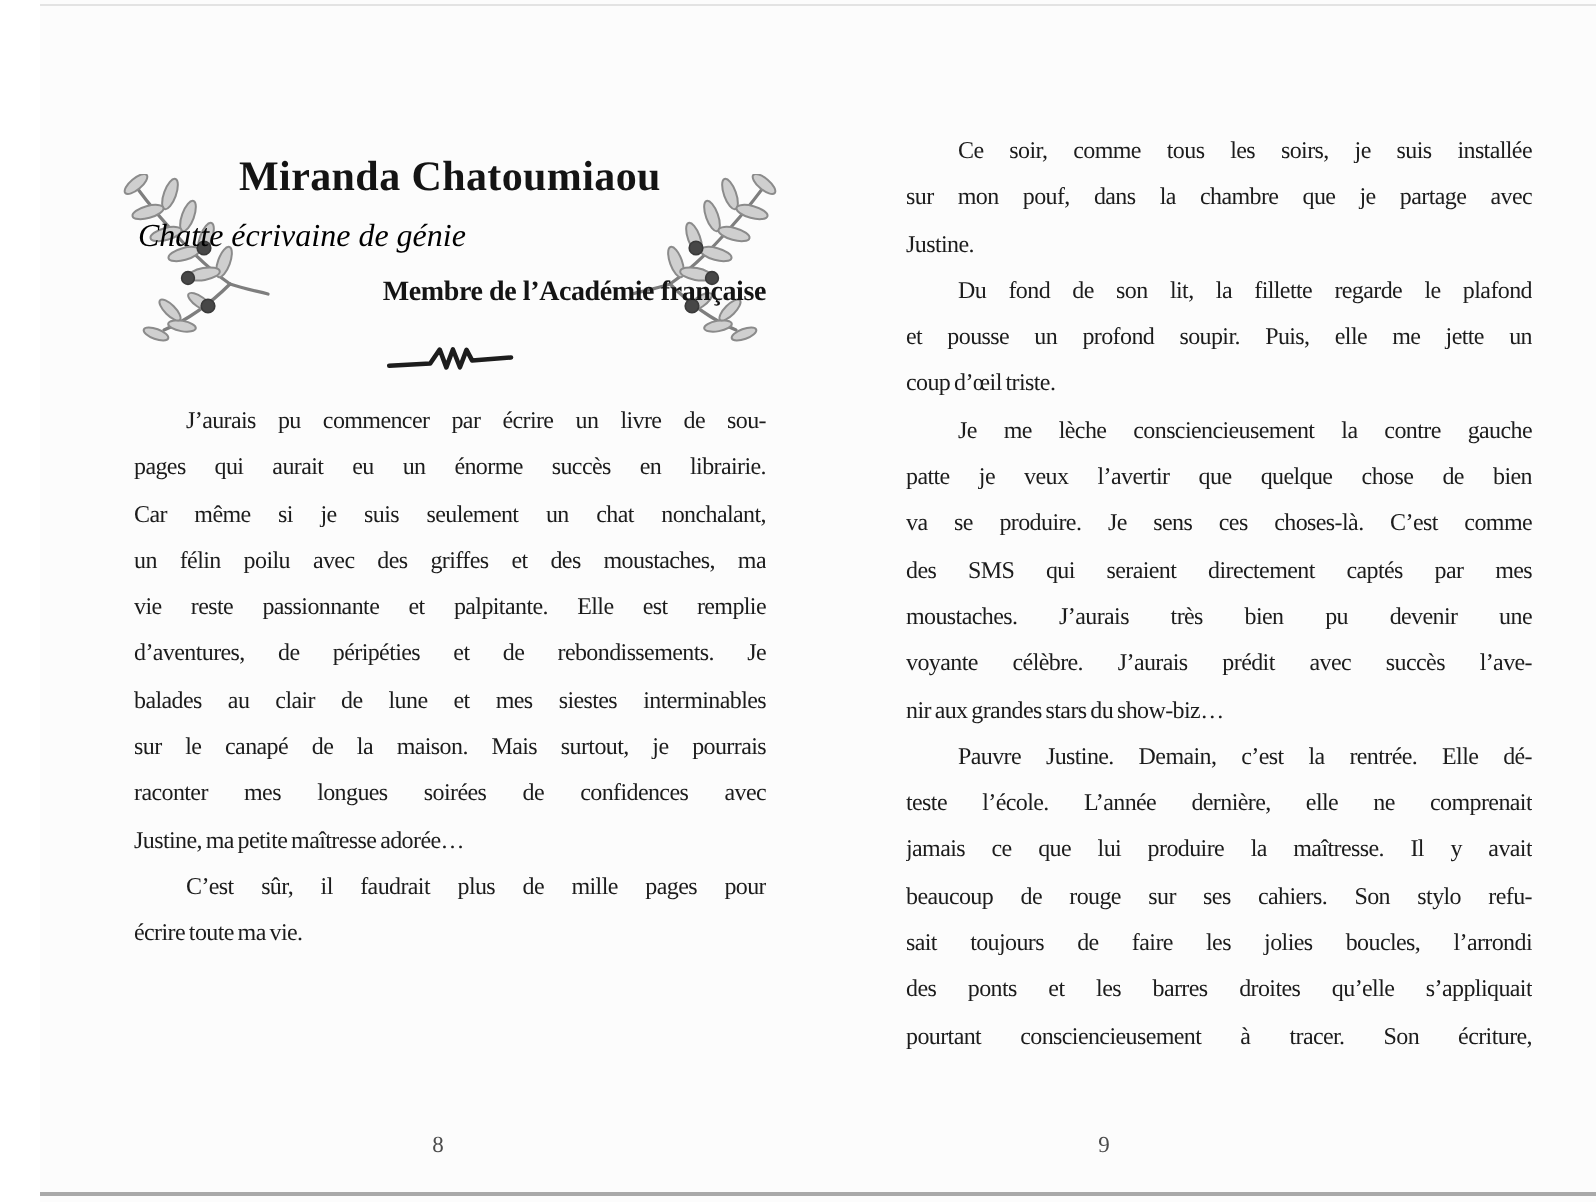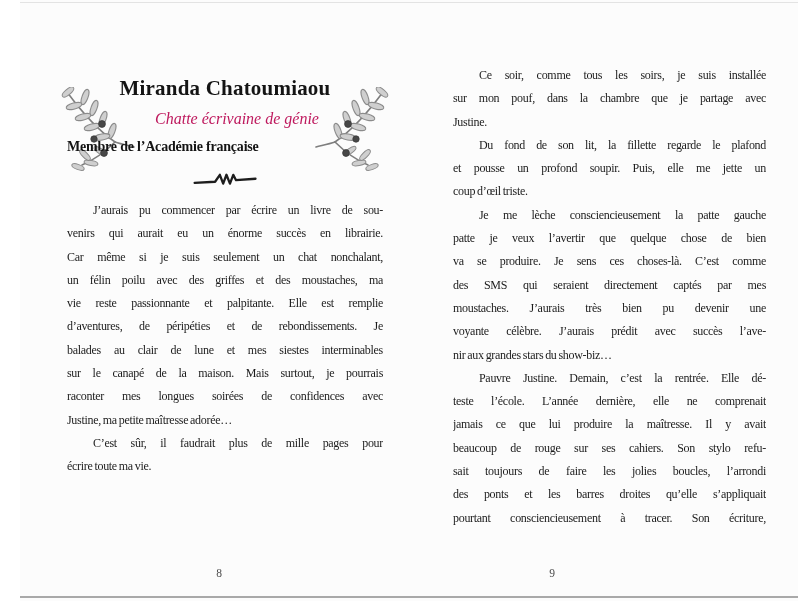--- a/index.html
+++ b/index.html
@@ -10,25 +10,25 @@
   }
   .rule-top    { position:absolute; top:2px; left:0; width:798px; height:1px; background:#e3e3e3; }
   .rule-bottom { position:absolute; top:596px; left:0; width:798px; height:2px; background:#a9a9a9; }
 
   
   .hdr-author {
     position:absolute; left:47px; top:76px; width:316px; text-align:center;
     font-size:21px; font-weight:bold; letter-spacing:0.2px; color:#141414;
   }
   .hdr-role {
-    position:absolute; left:59px; top:110px; width:316px; text-align:center;
-    font-style:italic; font-size:16px; color:#be185d;
+    position:absolute; left:49px; top:110px; width:316px; text-align:left;
+    font-style:italic; font-size:16px; color:#000000;
   }
   .hdr-affiliation {
-    position:absolute; left:47px; top:139px; width:316px; text-align:left;
+    position:absolute; left:47px; top:139px; width:316px; text-align:right;
     font-weight:bold; font-size:14px; letter-spacing:-0.2px; color:#141414;
   }
   .ornament { position:absolute; width:78px; height:88px; }
   #orn-left  { left:38px;  top:87px; }
   #orn-right { left:294px; top:87px; transform:scaleX(-1); }
   .divider { position:absolute; left:173px; top:171px; width:64px; height:16px; transform:rotate(-2deg); }
 
   
   .page-body {
     position:absolute;
@@ -117,21 +117,21 @@
   <div class="hdr-role">Chatte écrivaine de génie</div>
   <div class="hdr-affiliation">Membre de l’Académie française</div>
 
   <svg class="divider" viewBox="0 0 64 16" aria-hidden="true">
     <path d="M1.5 10.8 L22 10.4 L27 3.6 L30 12.6 L33.6 3.8 L36.8 12.8 L40.4 4.2 L43 9.6 L62.5 8.8" fill="none" stroke="#1d1d1d" stroke-width="2.3" stroke-linejoin="round" stroke-linecap="round"></path>
   </svg>
 
   <div id="left-body" class="page-body">
       <div class="para">
         <div class="line first">J’aurais pu commencer par écrire un livre de sou-</div>
-        <div class="line">venirs qui aurait eu un énorme succès en librairie.</div>
+        <div class="line">pages qui aurait eu un énorme succès en librairie.</div>
         <div class="line">Car même si je suis seulement un chat nonchalant,</div>
         <div class="line">un félin poilu avec des griffes et des moustaches, ma</div>
         <div class="line">vie reste passionnante et palpitante. Elle est remplie</div>
         <div class="line">d’aventures, de péripéties et de rebondissements. Je</div>
         <div class="line">balades au clair de lune et mes siestes interminables</div>
         <div class="line">sur le canapé de la maison. Mais surtout, je pourrais</div>
         <div class="line">raconter mes longues soirées de confidences avec</div>
         <div class="line last">Justine, ma petite maîtresse adorée…</div>
       </div>
       <div class="para">
@@ -144,21 +144,21 @@
         <div class="line first">Ce soir, comme tous les soirs, je suis installée</div>
         <div class="line">sur mon pouf, dans la chambre que je partage avec</div>
         <div class="line last">Justine.</div>
       </div>
       <div class="para">
         <div class="line first">Du fond de son lit, la fillette regarde le plafond</div>
         <div class="line">et pousse un profond soupir. Puis, elle me jette un</div>
         <div class="line last">coup d’œil triste.</div>
       </div>
       <div class="para">
-        <div class="line first">Je me lèche consciencieusement la patte gauche</div>
+        <div class="line first">Je me lèche consciencieusement la contre gauche</div>
         <div class="line">patte je veux l’avertir que quelque chose de bien</div>
         <div class="line">va se produire. Je sens ces choses-là. C’est comme</div>
         <div class="line">des SMS qui seraient directement captés par mes</div>
         <div class="line">moustaches. J’aurais très bien pu devenir une</div>
         <div class="line">voyante célèbre. J’aurais prédit avec succès l’ave-</div>
         <div class="line last">nir aux grandes stars du show-biz…</div>
       </div>
       <div class="para">
         <div class="line first">Pauvre Justine. Demain, c’est la rentrée. Elle dé-</div>
         <div class="line">teste l’école. L’année dernière, elle ne comprenait</div>

